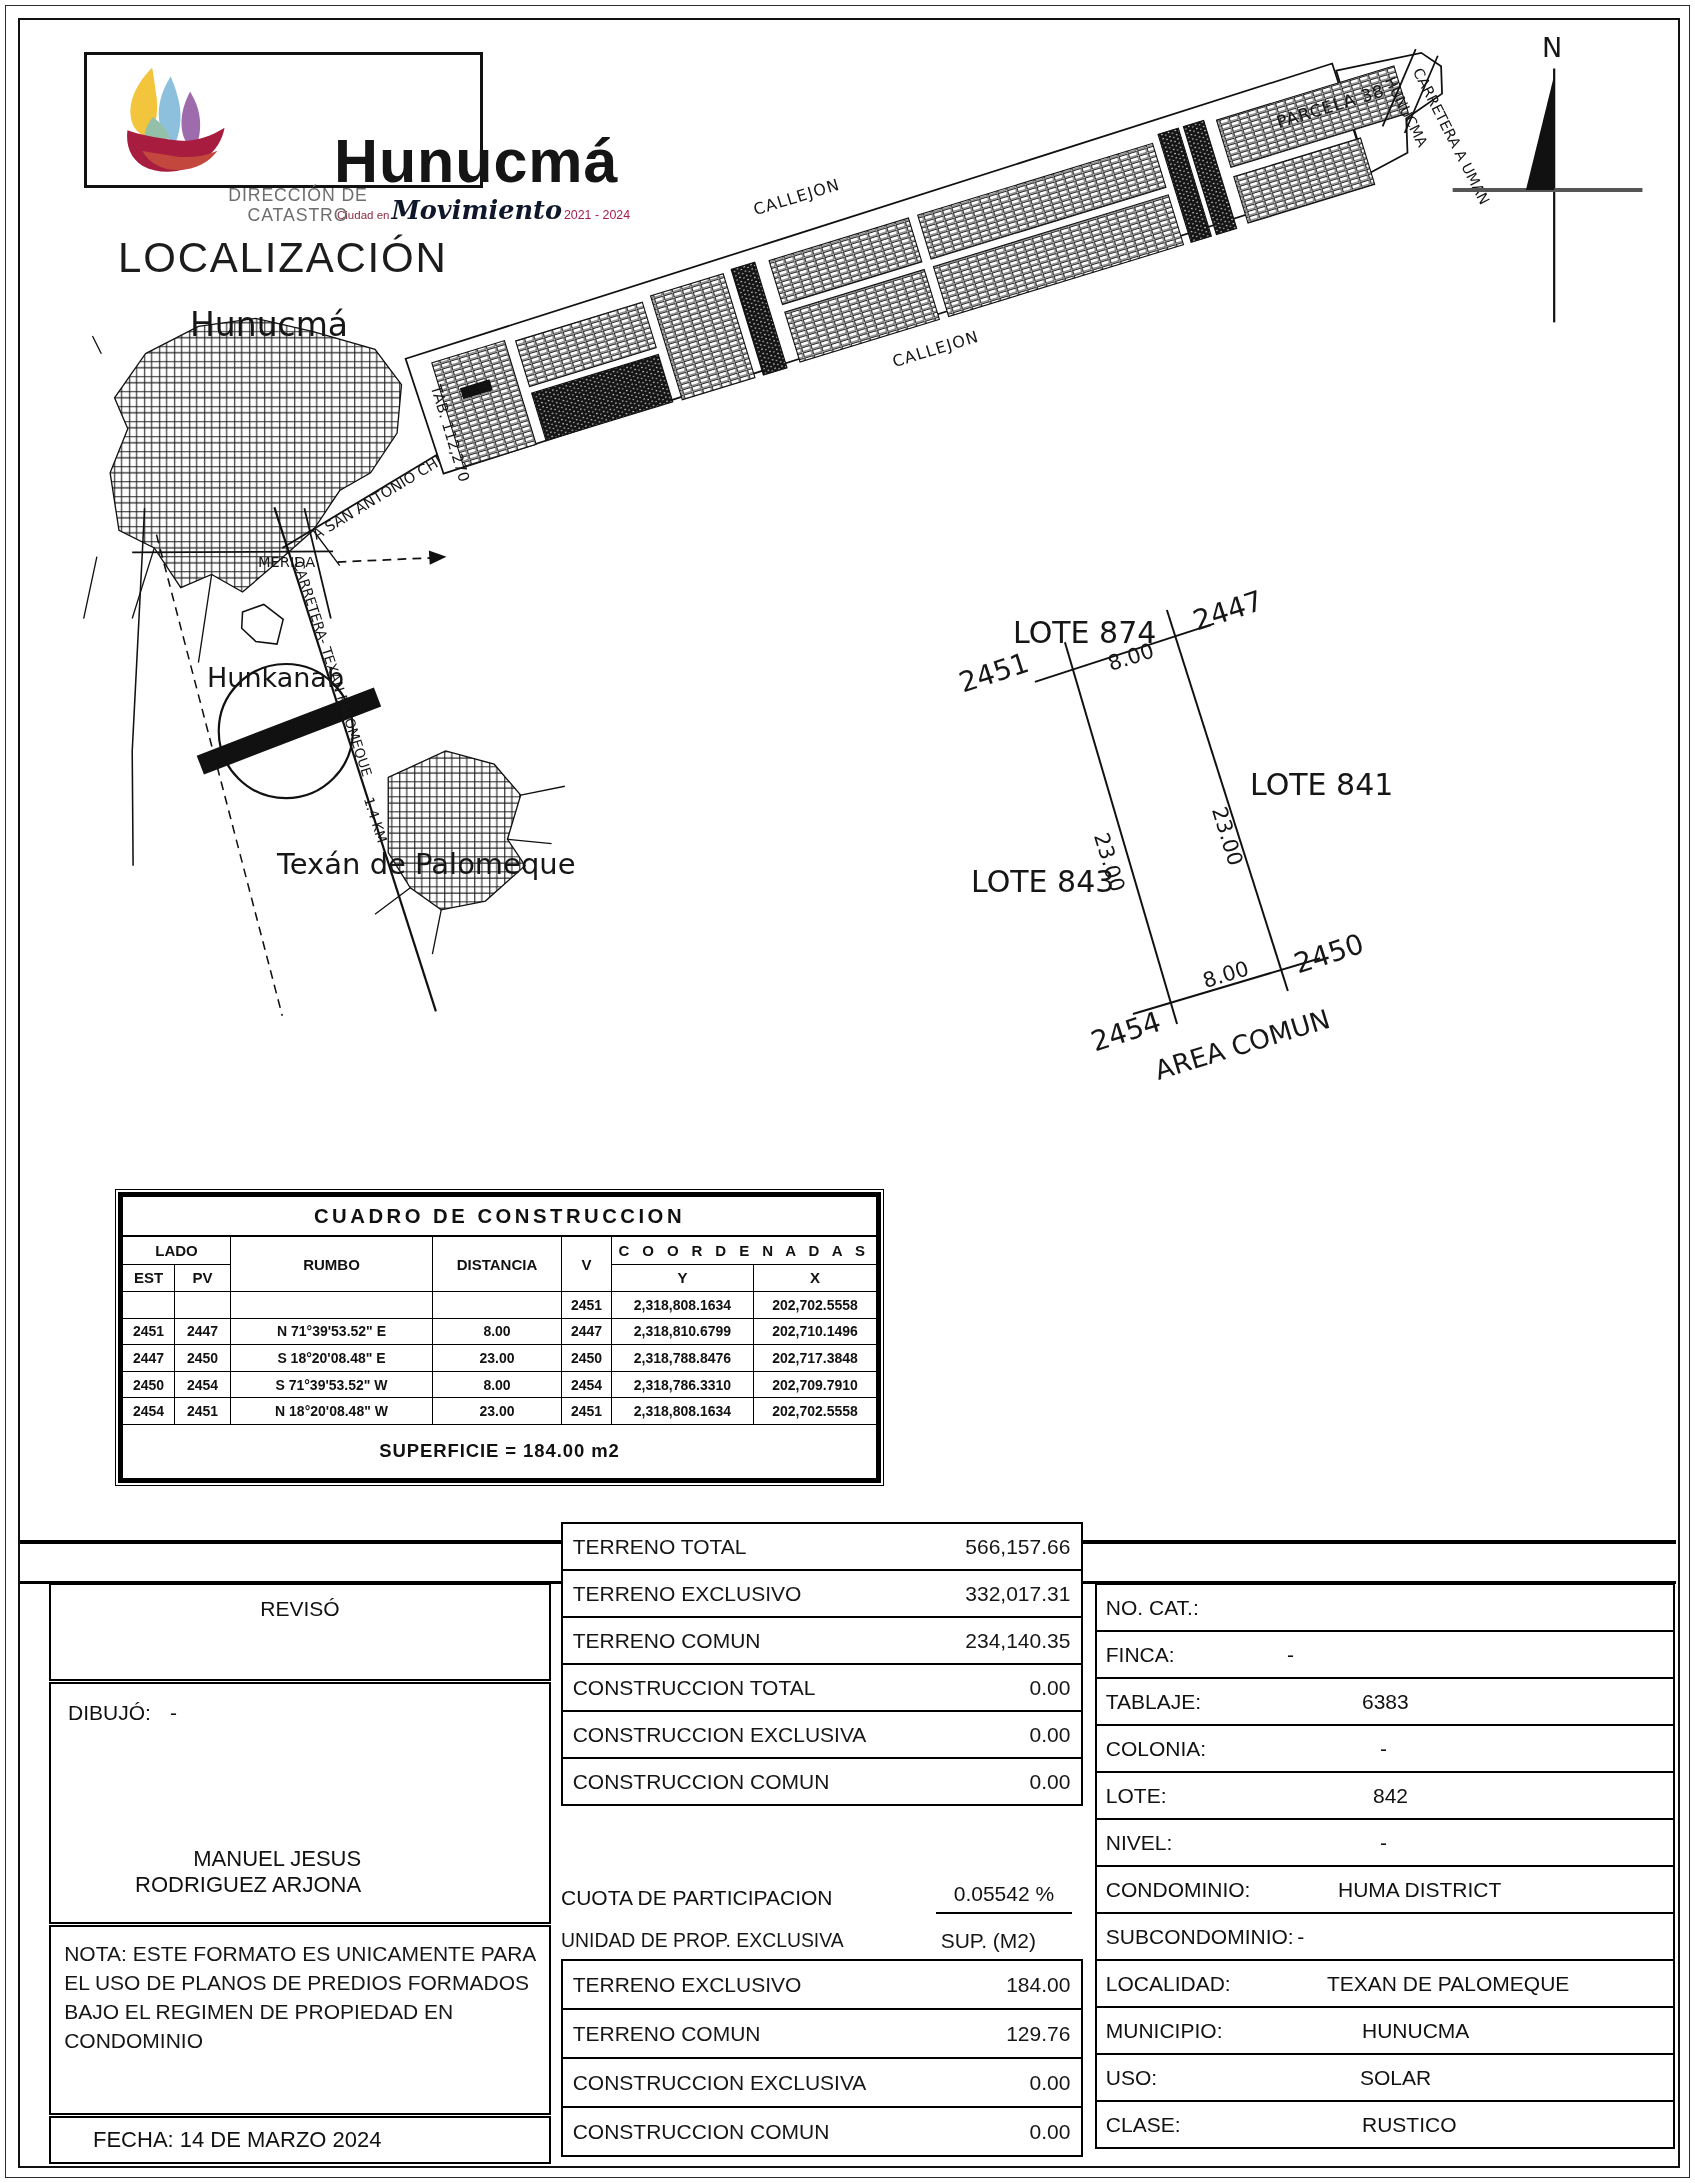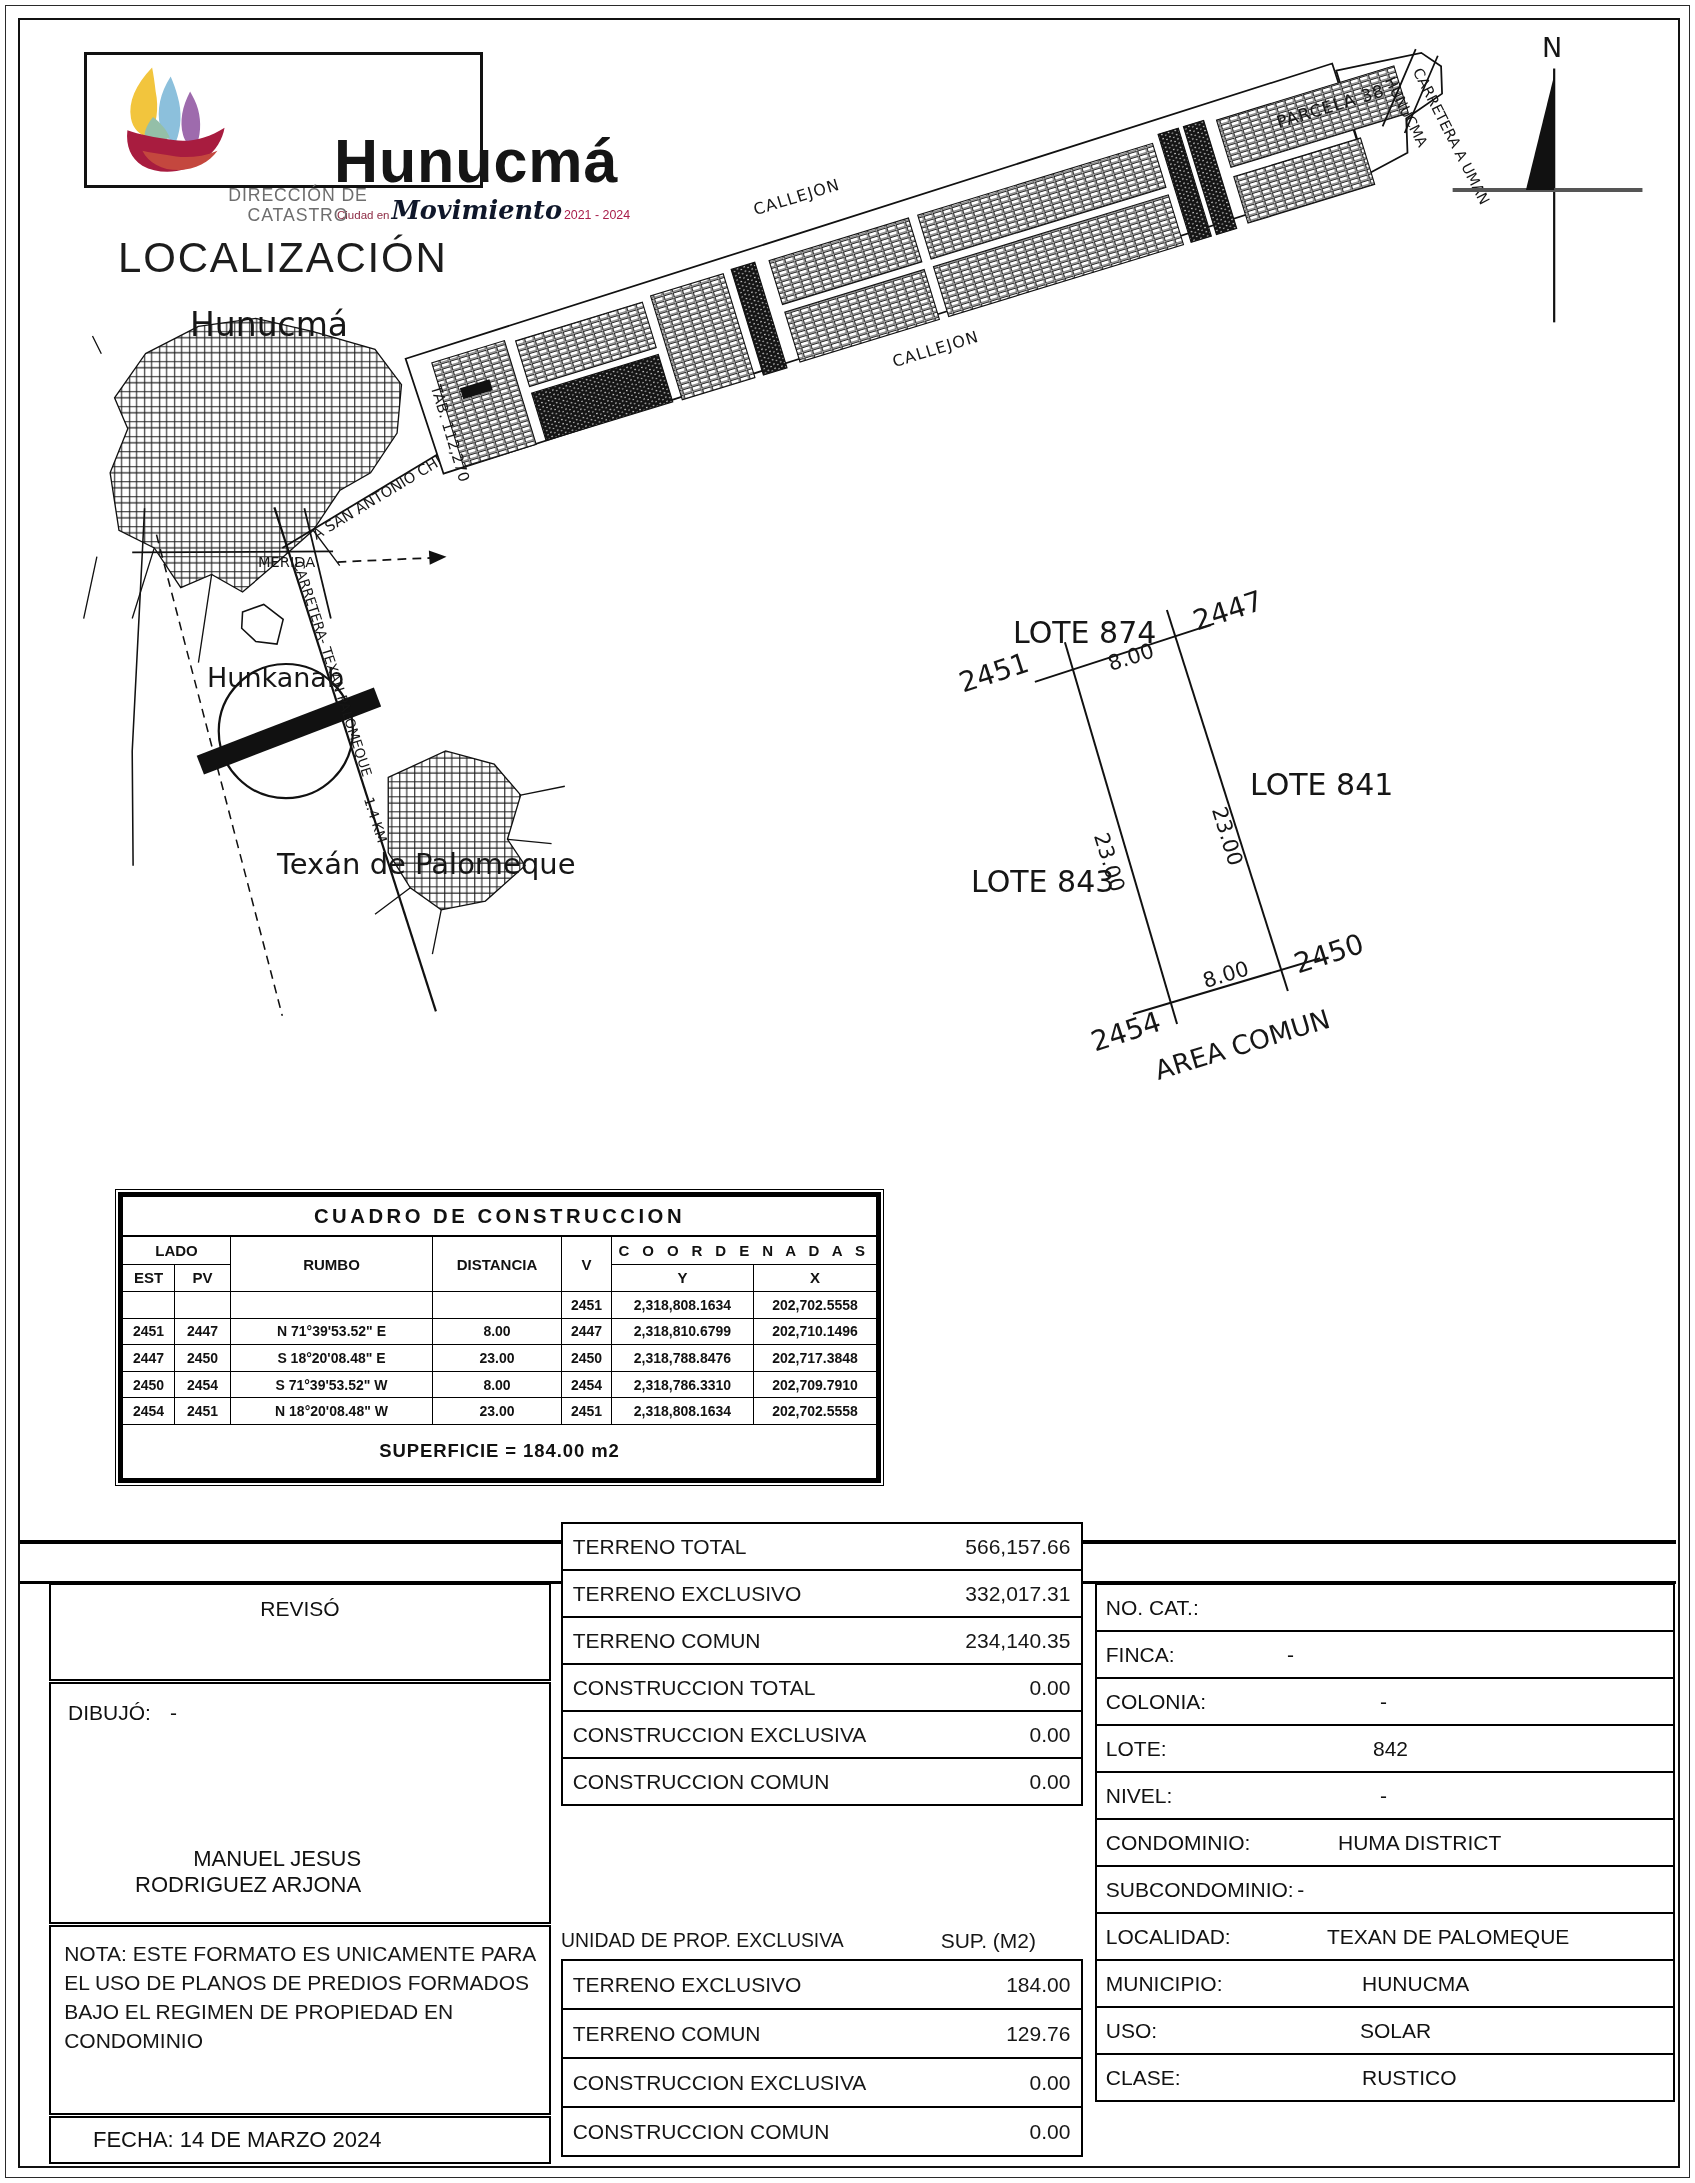--- a/index.html
+++ b/index.html
@@ -313,20 +313,24 @@
     <div class="trow" style="height:45px;border-top:2.6px solid #000;">
       <span class="lbl">CONSTRUCCION EXCLUSIVA</span>
       <span class="val">0.00</span>
     </div>
     <div class="trow" style="height:45px;border-top:2.6px solid #000;">
       <span class="lbl">CONSTRUCCION COMUN</span>
       <span class="val">0.00</span>
     </div>
   </div>
 
+  <div class="abs" style="left:561px;top:1882px;width:524px;display:flex;align-items:center;font-size:21px;">
+    <span>CUOTA DE PARTICIPACION</span>
+    <span style="margin-left:auto;margin-right:13.2px;border-bottom:2.2px solid #000;padding:0 17.7px 6.2px 17.7px;">0.05542 %</span>
+  </div>
 
   <div class="abs hdr-open" style="left:561px;top:1929px;width:524px;font-size:19.4px;">
     <span>UNIDAD DE PROP. EXCLUSIVA</span>
     <span style="margin-left:auto;margin-right:49px;font-size:21px;">SUP. (M2)</span>
   </div>
 
   <div class="abs boxed" style="left:561px;top:1959px;width:518px;">
     <div class="trow" style="height:47px;">
       <span class="lbl">TERRENO EXCLUSIVO</span>
       <span class="val">184.00</span>
@@ -348,20 +352,24 @@
   <div class="abs boxed" style="left:1095px;top:1583px;width:576px;">
     <div class="drow">
       <span class="lbl">NO. CAT.:</span>
       <span class="val"></span>
     </div>
     <div class="drow">
       <span class="lbl">FINCA:</span>
       <span class="val" style="left:190px;">-</span>
     </div>
     <div class="drow">
+      <span class="lbl">TABLAJE:</span>
+      <span class="val" style="left:265px;">6383</span>
+    </div>
+    <div class="drow">
       <span class="lbl">COLONIA:</span>
       <span class="val" style="left:283px;">-</span>
     </div>
     <div class="drow">
       <span class="lbl">LOTE:</span>
       <span class="val" style="left:276px;">842</span>
     </div>
     <div class="drow">
       <span class="lbl">NIVEL:</span>
       <span class="val" style="left:283px;">-</span>

